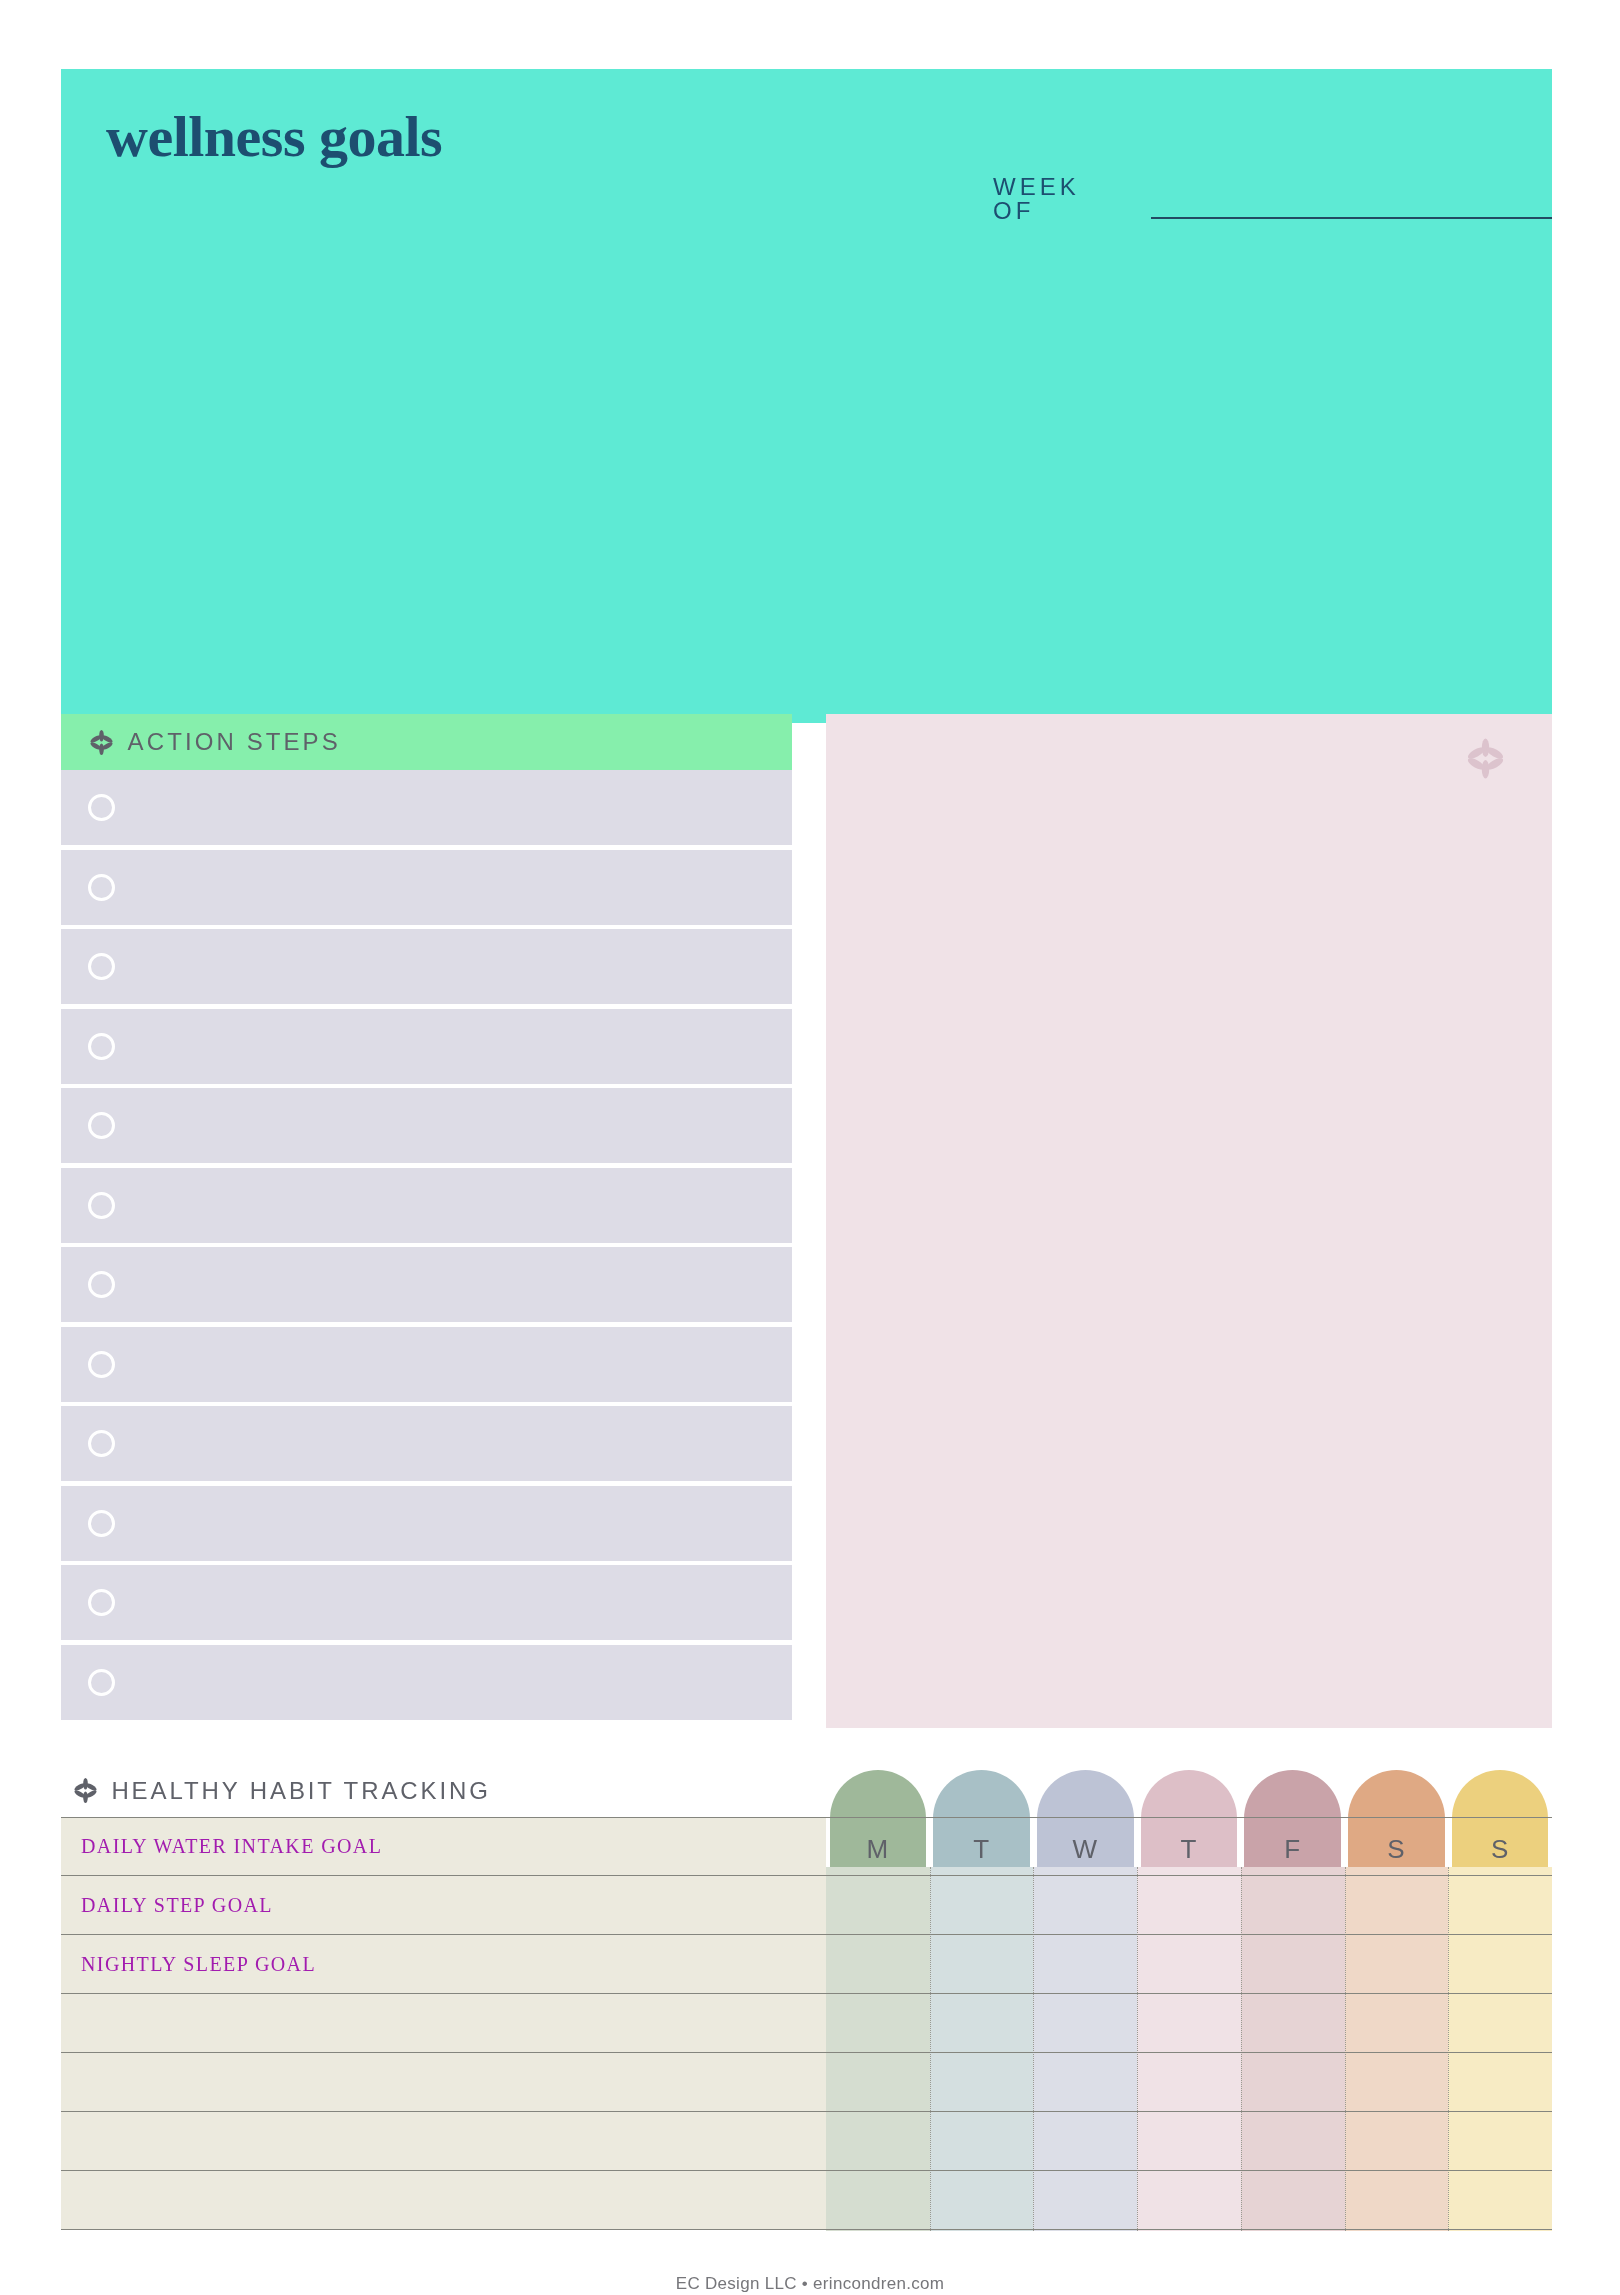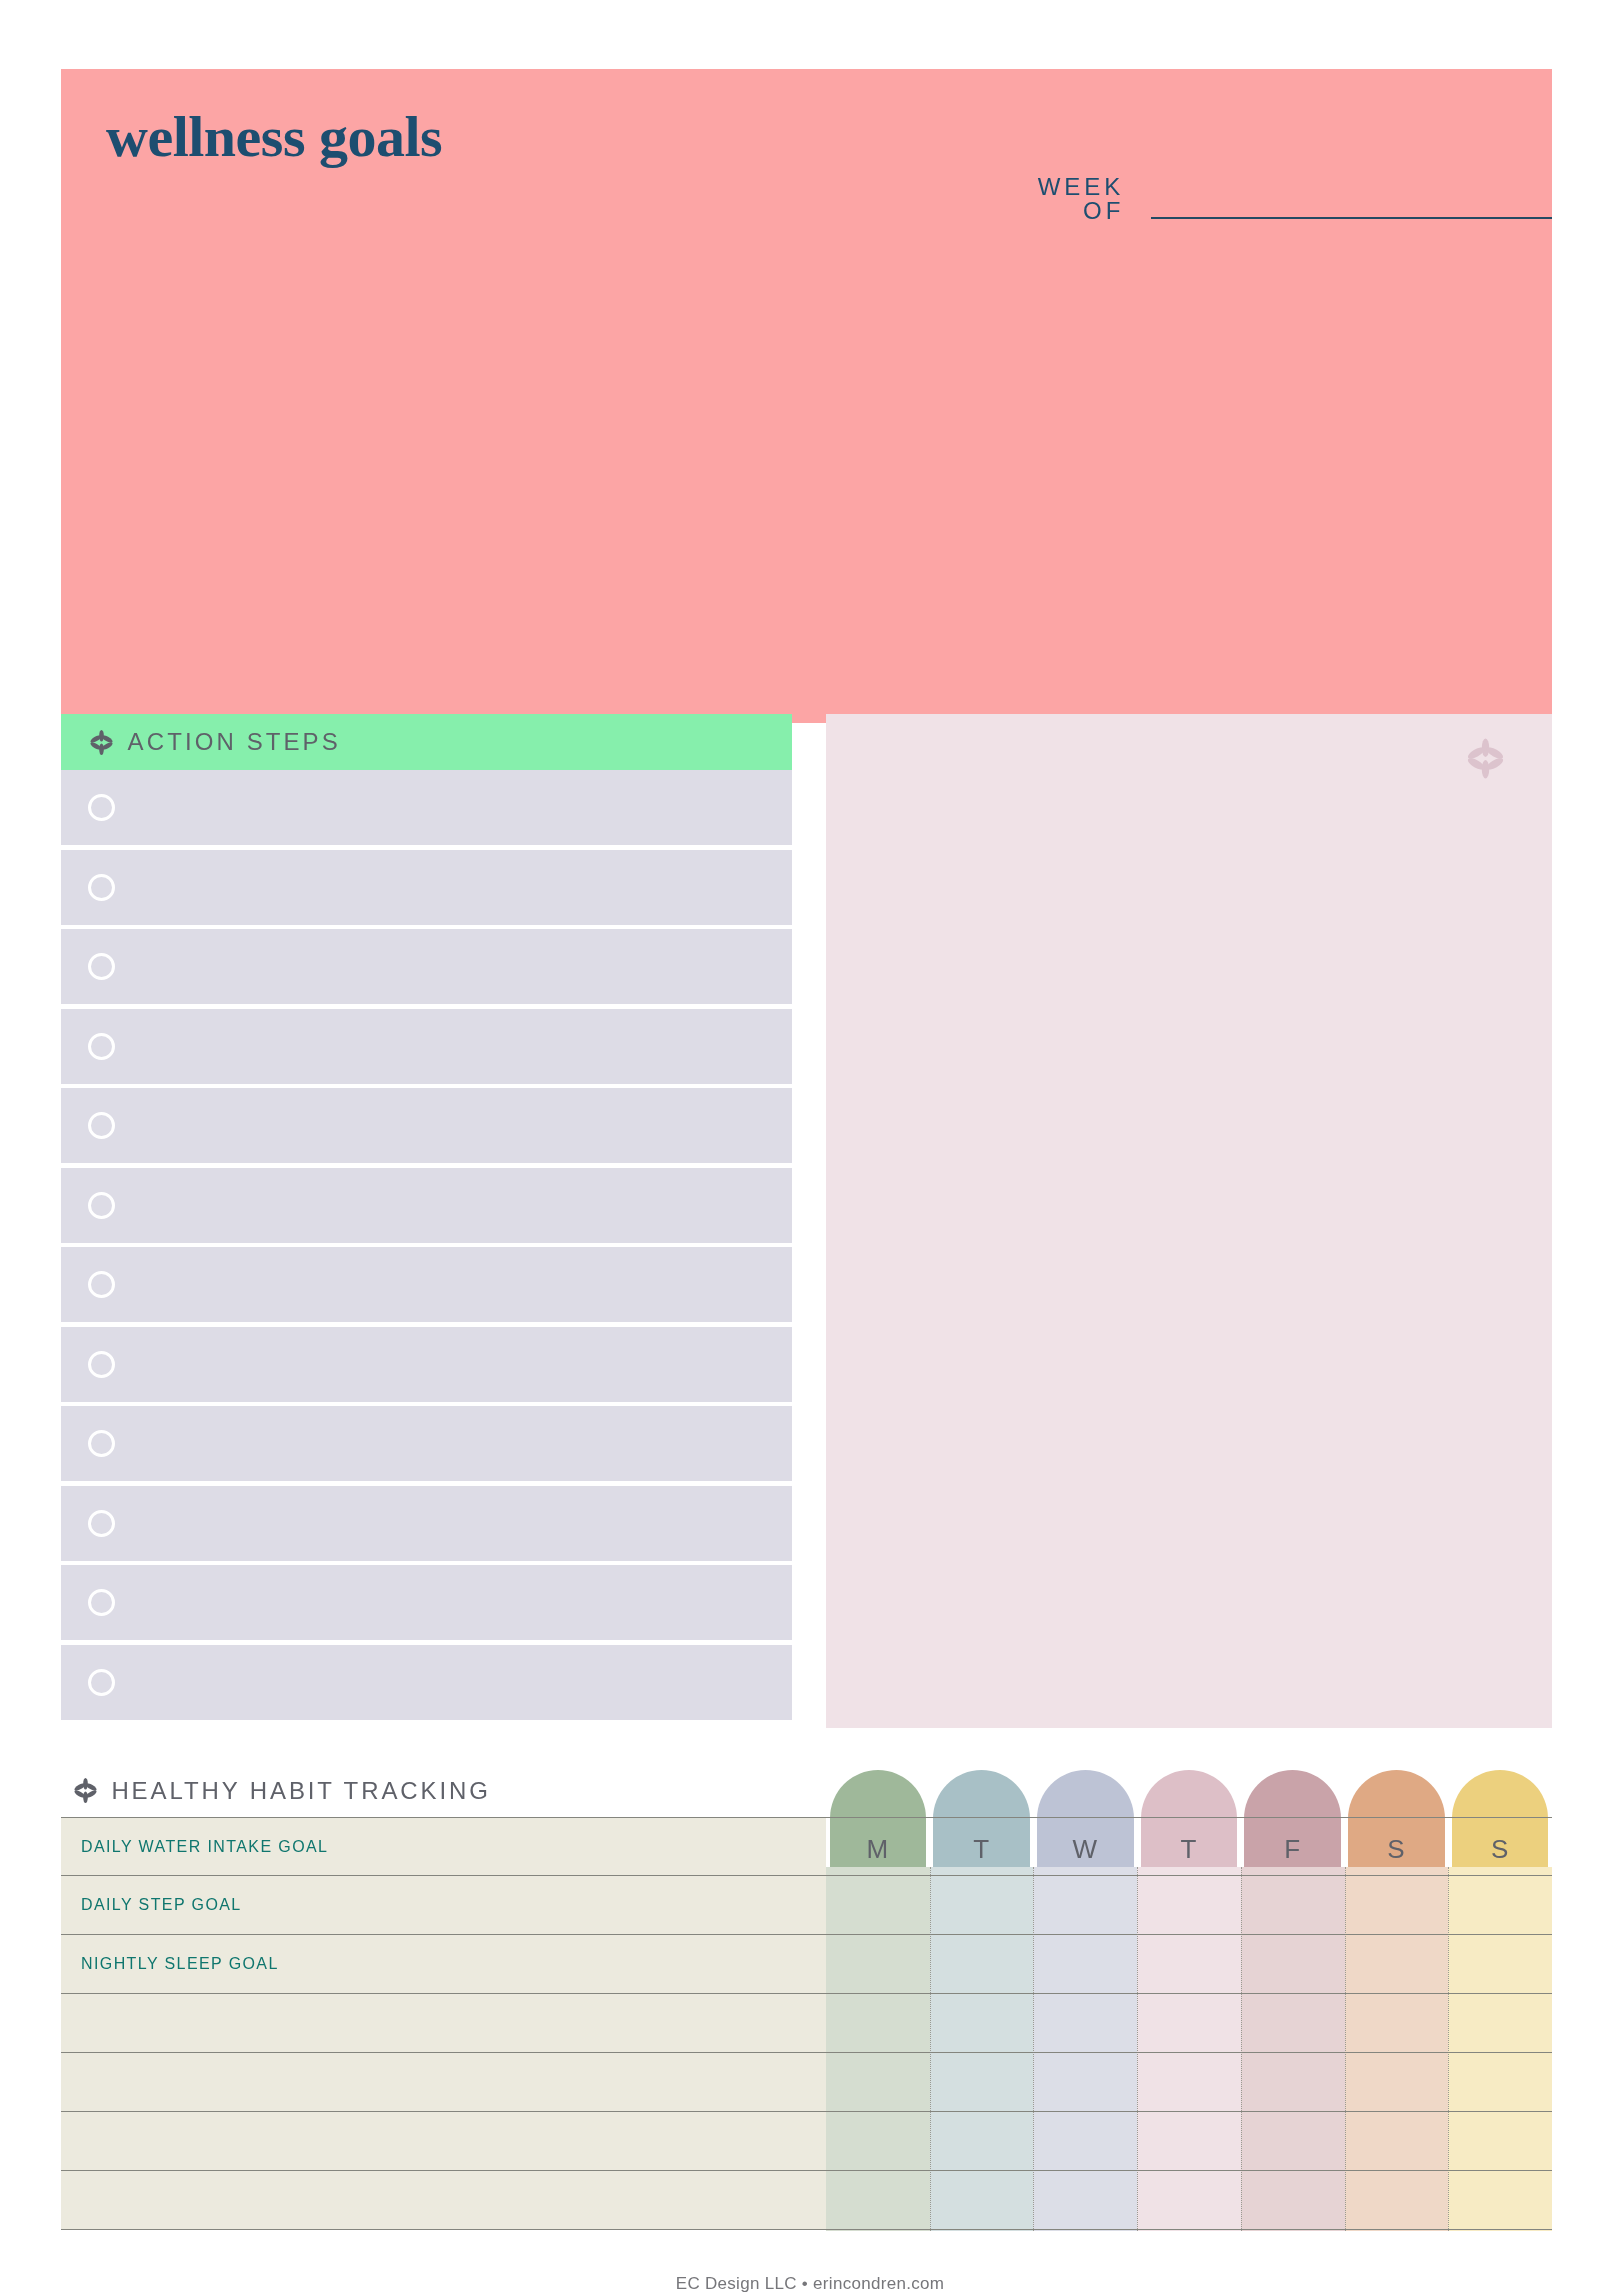--- a/index.html
+++ b/index.html
@@ -20,22 +20,21 @@
     height: 2295px;
   }
 
   
   .header-band {
     position: absolute;
     left: 61px;
     top: 69px;
     width: 1491px;
     height: 654px;
-    background: #fca5a5;
-    text-align: right;
+    background: #5eead4;
   }
 
   .page-title {
     position: absolute;
     left: 45px;
     top: 34px;
     font-family: "Liberation Serif", serif;
     font-weight: bold;
     font-size: 58px;
     color: #1d4e70;
@@ -248,23 +247,24 @@
     width: 765px;
     height: 100%;
     background: #eceade;
     display: flex;
     align-items: center;
     padding-left: 20px;
     flex: none;
   }
 
   .habit-label {
-    font-size: 16px;
+    font-size: 20px;
     letter-spacing: 1.4px;
-    color: #0f766e;
+    color: #a21caf;
+    font-family: Liberation Serif, serif;
   }
 
   .habit-days-cell {
     width: 726px;
     height: 100%;
     flex: none;
   }
 
   
   .footer {

